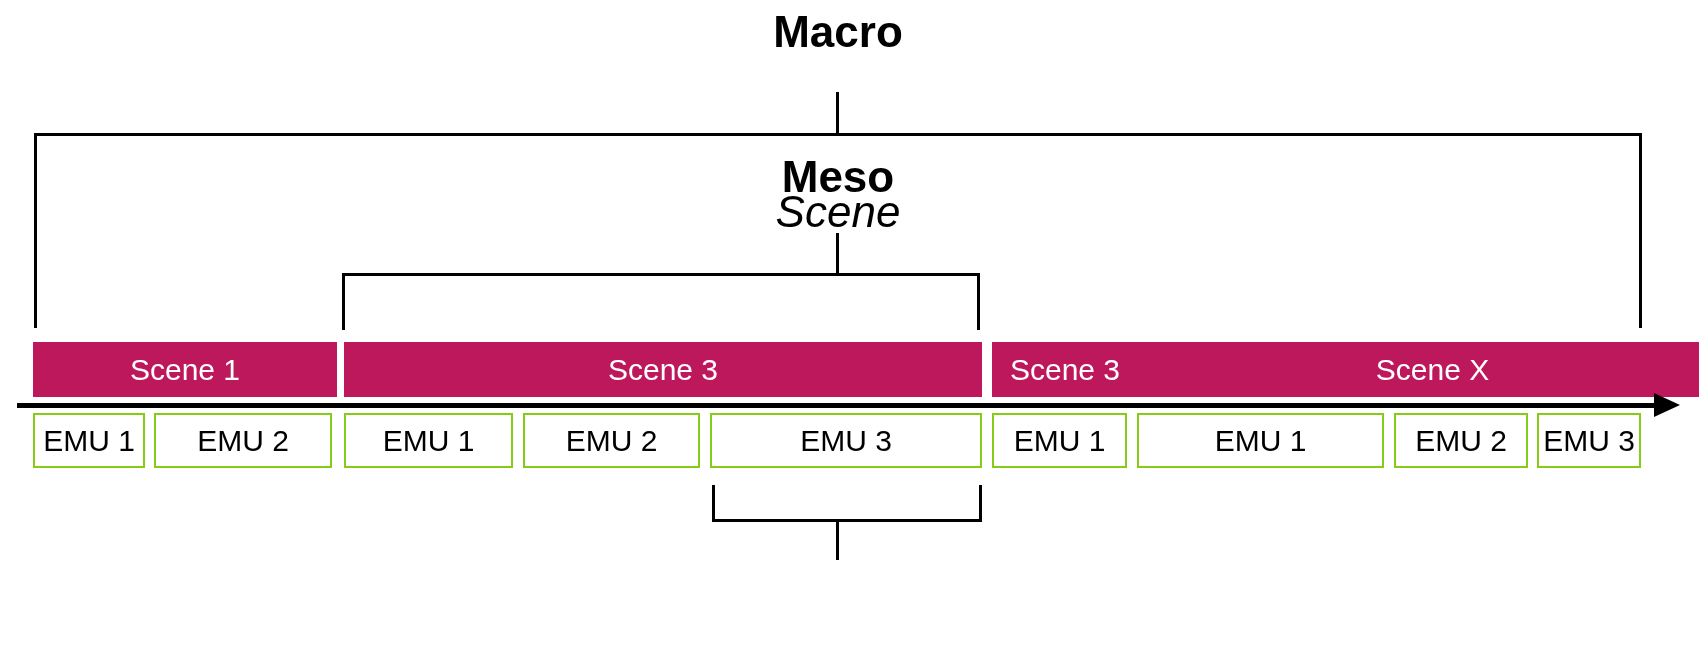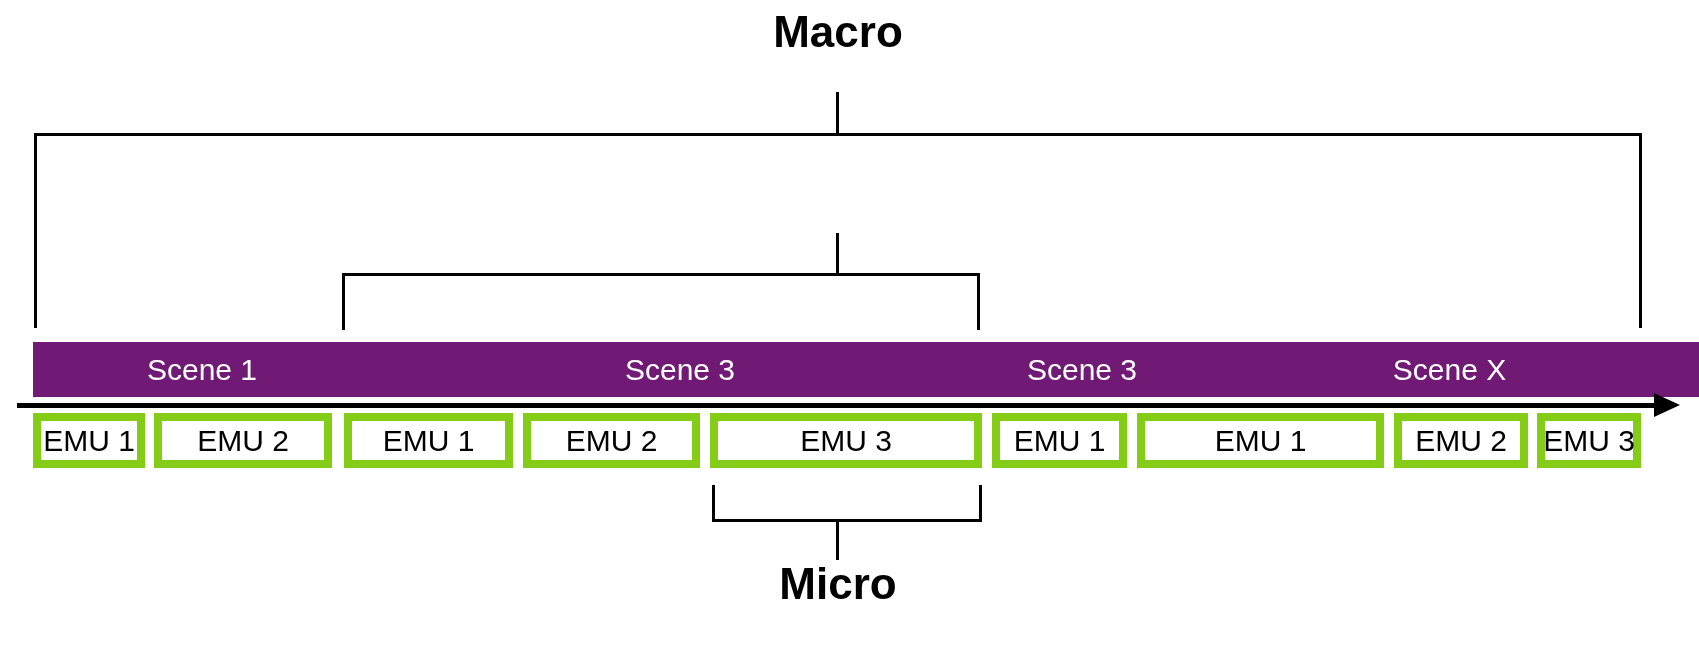--- a/index.html
+++ b/index.html
@@ -34,35 +34,34 @@
   }
   .bracket-up {
     border-bottom: 3px solid #000000;
     border-left: 3px solid #000000;
     border-right: 3px solid #000000;
   }
   .scene-bar {
     position: absolute;
     top: 342px;
     height: 55px;
-    background: #701a75;
+    background: #be185d;
     color: #ffffff;
     font-size: 30px;
     display: flex;
     align-items: center;
     justify-content: center;
     white-space: nowrap;
-    padding-left: 17px;
   }
   .emu-box {
     position: absolute;
     top: 413px;
     height: 55px;
     box-sizing: border-box;
-    border: 8px solid #84cc16;
+    border: 2px solid #84cc16;
     background: #ffffff;
     color: #000000;
     font-size: 30px;
     display: flex;
     align-items: center;
     justify-content: center;
     white-space: nowrap;
   }
   .arrow-line {
     position: absolute;
@@ -87,20 +86,24 @@
 <body>
 
 <div class="diagram">
 
   <div class="level-label" style="left:588px; top:14px;">
     <div class="level-name">Macro</div>
   </div>
   <div class="stem" style="left:836px; top:92px; height:41px;"></div>
   <div class="bracket bracket-down" style="left:34px; top:133px; width:1608px; height:195px;"></div>
 
+  <div class="level-label" style="left:588px; top:159px;">
+    <div class="level-name">Meso</div>
+    <div class="level-desc">Scene</div>
+  </div>
   <div class="stem" style="left:836px; top:233px; height:40px;"></div>
   <div class="bracket bracket-down" style="left:342px; top:273px; width:638px; height:57px;"></div>
 
   <div id="scene-row">
       <div class="scene-bar" style="left: 33px; width: 304px;">Scene 1</div>
       <div class="scene-bar" style="left: 344px; width: 638px;">Scene 3</div>
       <div class="scene-bar" style="left: 992px; width: 146px;">Scene 3</div>
       <div class="scene-bar" style="left: 1137px; width: 591px;">Scene X</div>
     </div>
 
@@ -115,16 +118,15 @@
       <div class="emu-box" style="left: 710px; width: 272px;">EMU 3</div>
       <div class="emu-box" style="left: 992px; width: 135px;">EMU 1</div>
       <div class="emu-box" style="left: 1137px; width: 247px;">EMU 1</div>
       <div class="emu-box" style="left: 1394px; width: 134px;">EMU 2</div>
       <div class="emu-box" style="left: 1537px; width: 104px;">EMU 3</div>
     </div>
 
   <div class="bracket bracket-up" style="left:712px; top:485px; width:270px; height:37px;"></div>
   <div class="stem" style="left:836px; top:522px; height:38px;"></div>
   <div class="level-label" style="left:588px; top:566px;">
-    <div class="level-name">Micro</div>
   </div>
 
 </div>
 
 </body></html>

